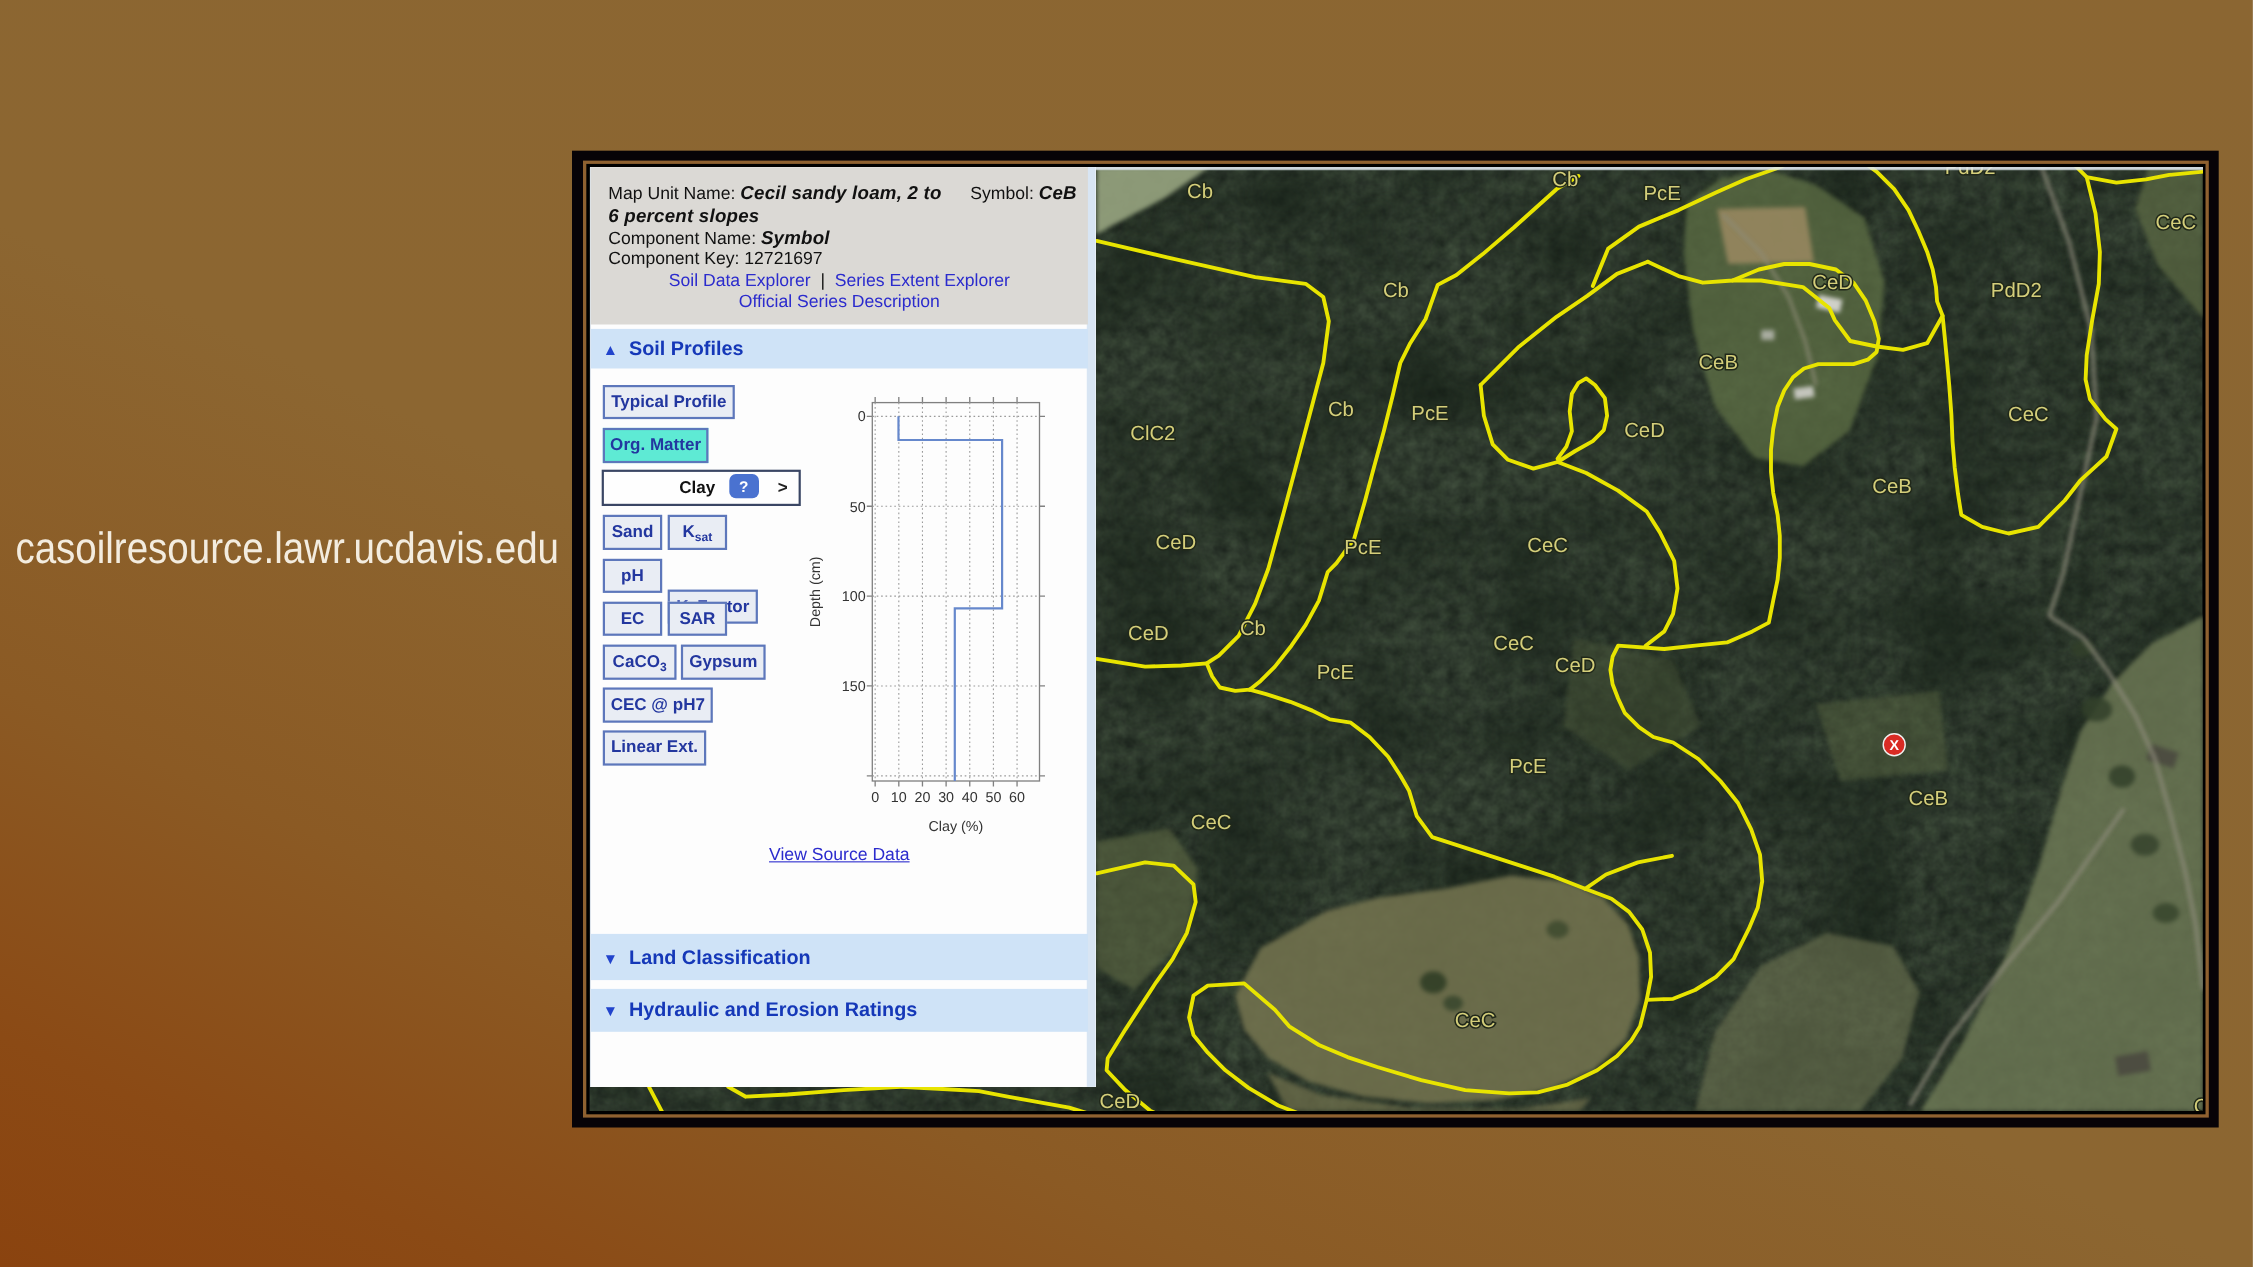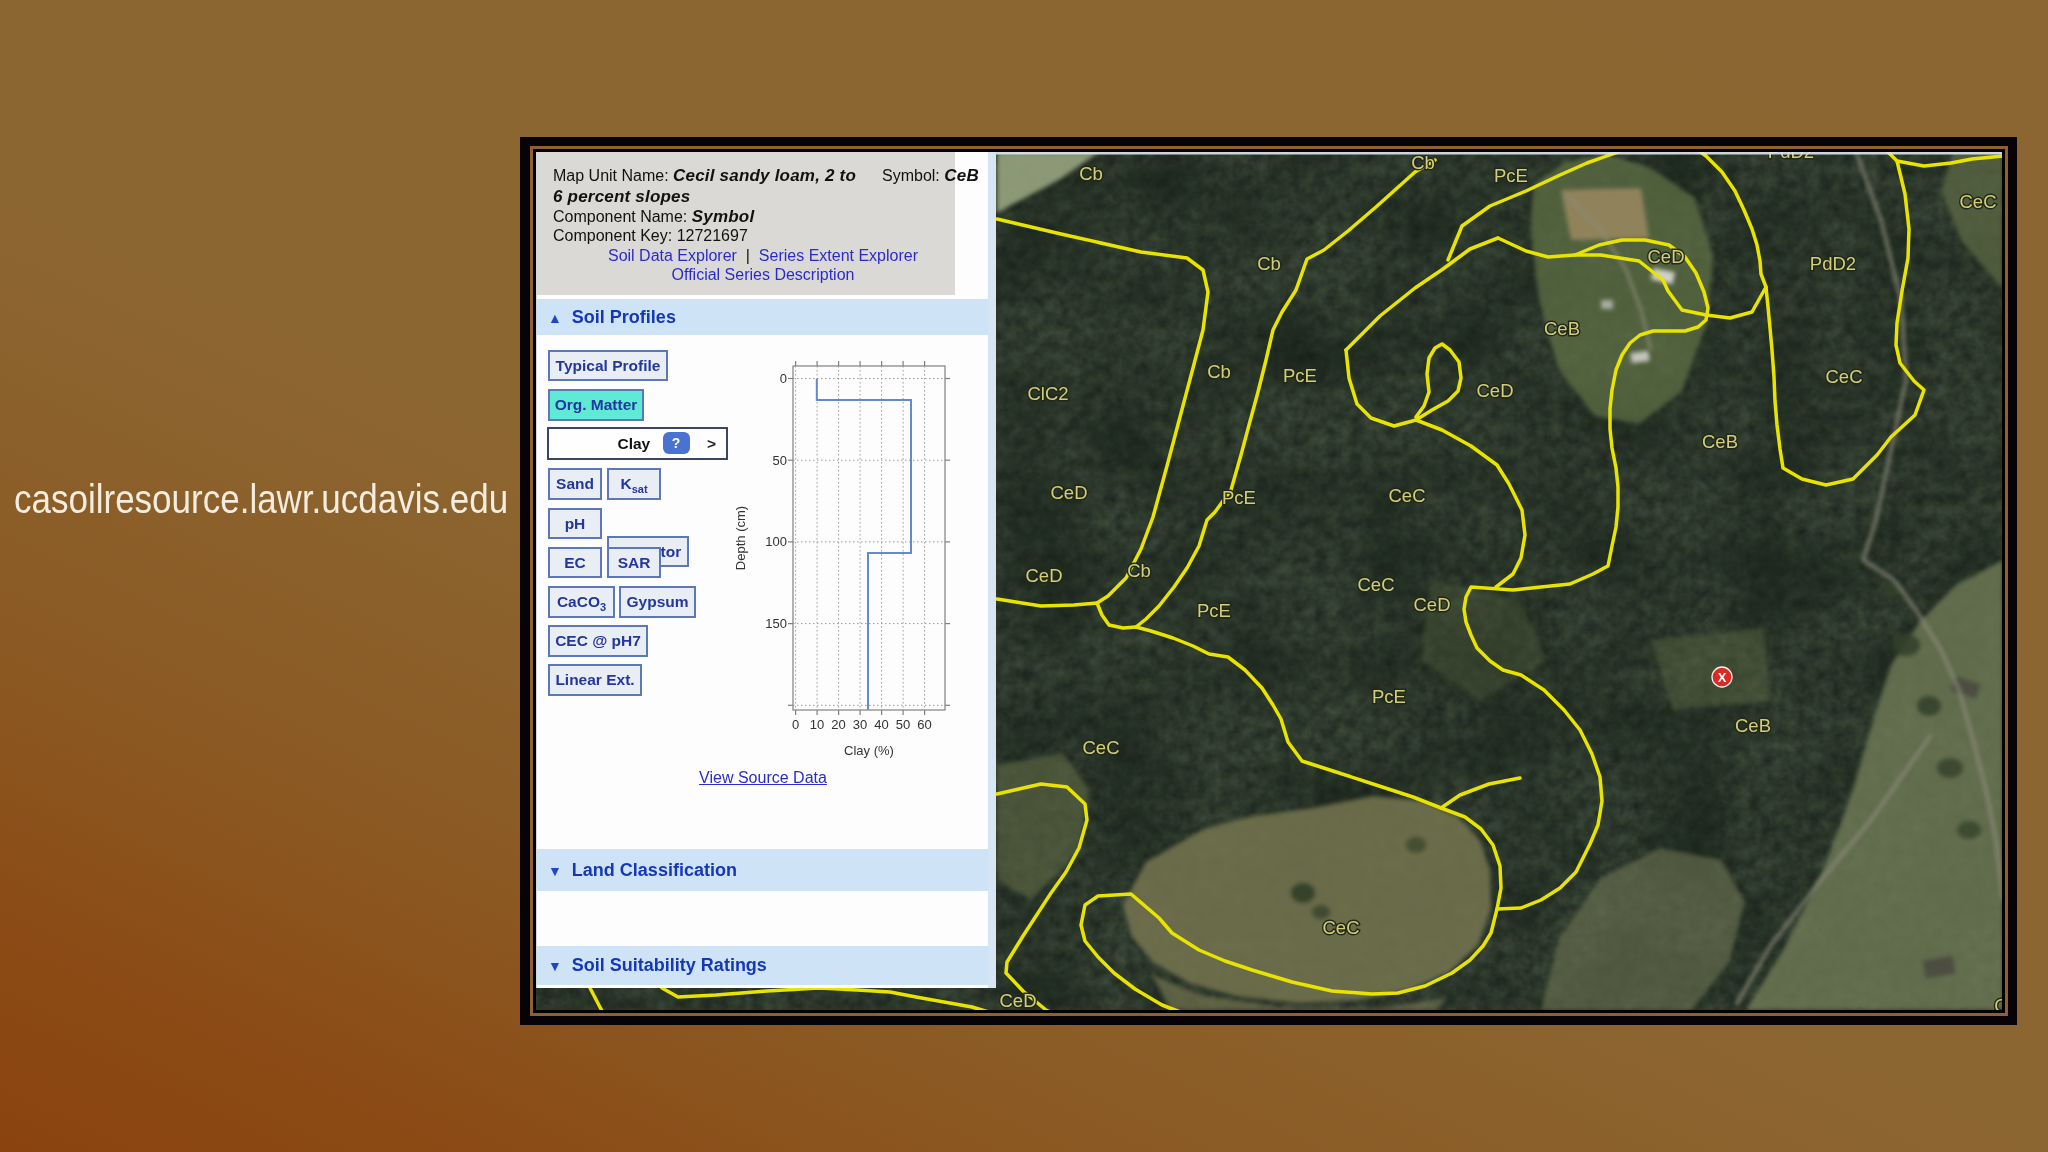--- a/index.html
+++ b/index.html
@@ -11,21 +11,21 @@
     background:#070307;box-sizing:border-box;}
   #pin{position:absolute;left:10px;top:9px;right:9px;bottom:9px;
     background:#8f6130;}
   #inner{position:absolute;left:3px;top:3px;right:3px;bottom:3px;background:#000;}
   #content{position:absolute;left:3px;top:3px;right:3px;bottom:3px;background:#223;overflow:hidden;}
   
   #mapsvg{position:absolute;left:0;top:0;}
   #sidebar{position:absolute;left:0;top:0;width:460px;height:836px;background:#fdfdfd;
     border-left:1px solid #cfd9e4;box-sizing:border-box;}
   #sbscroll{position:absolute;right:0;top:0;width:8px;height:836px;background:#d8e5f3;}
-  #infopanel{position:absolute;left:0;top:0;width:418px;height:143px;background:#dbd9d5;
+  #infopanel{position:absolute;left:0;top:0;width:452px;height:143px;background:#dbd9d5;
     font-size:16px;color:#111;text-decoration:underline;}
   #infopanel .abs{position:absolute;white-space:nowrap;}
   .bi{font-weight:bold;font-style:italic;font-size:17px;letter-spacing:0.2px;}
   a.lnk{color:#2b2bcd;text-decoration:none;}
   .ctr{width:452px;text-align:center;}
   .hdr{position:absolute;left:0;width:452px;background:#cfe3f7;color:#1538b8;
     font-weight:bold;font-size:18px;}
   .hdr .tri{display:inline-block;margin:0 10px 0 11px;font-size:14px;color:#2244cc;}
   .btn{position:absolute;box-sizing:border-box;border:2px solid #5d77bb;background:#e9edf4;
     color:#23379f;font-weight:bold;font-size:15.5px;text-align:center;line-height:27px;}
@@ -241,18 +241,18 @@
             <text x="250" y="231">0</text>
                   <text x="250" y="313">50</text>
                   <text x="250" y="394">100</text>
                   <text x="250" y="476">150</text>
           </g>
           <text x="208" y="386" text-anchor="middle" transform="rotate(-90 208 386)">Depth (cm)</text>
         </g>
       </svg>
       <div class="abs ctr" style="position:absolute;left:0;top:617px;"><a class="lnk" style="text-decoration:underline;">View Source Data</a></div>
       <div class="hdr" style="top:697px;height:42px;line-height:42px;"><span class="tri">▼</span>Land Classification</div>
-      <div class="hdr" style="top:794px;height:39px;line-height:39px;"><span class="tri">▼</span>Soil Suitability Ratings</div>
+      <div class="hdr" style="top:747px;height:39px;line-height:39px;"><span class="tri">▼</span>Hydraulic and Erosion Ratings</div>
     </div>
    </div>
   </div>
  </div>
 </div>
 
 </body></html>

